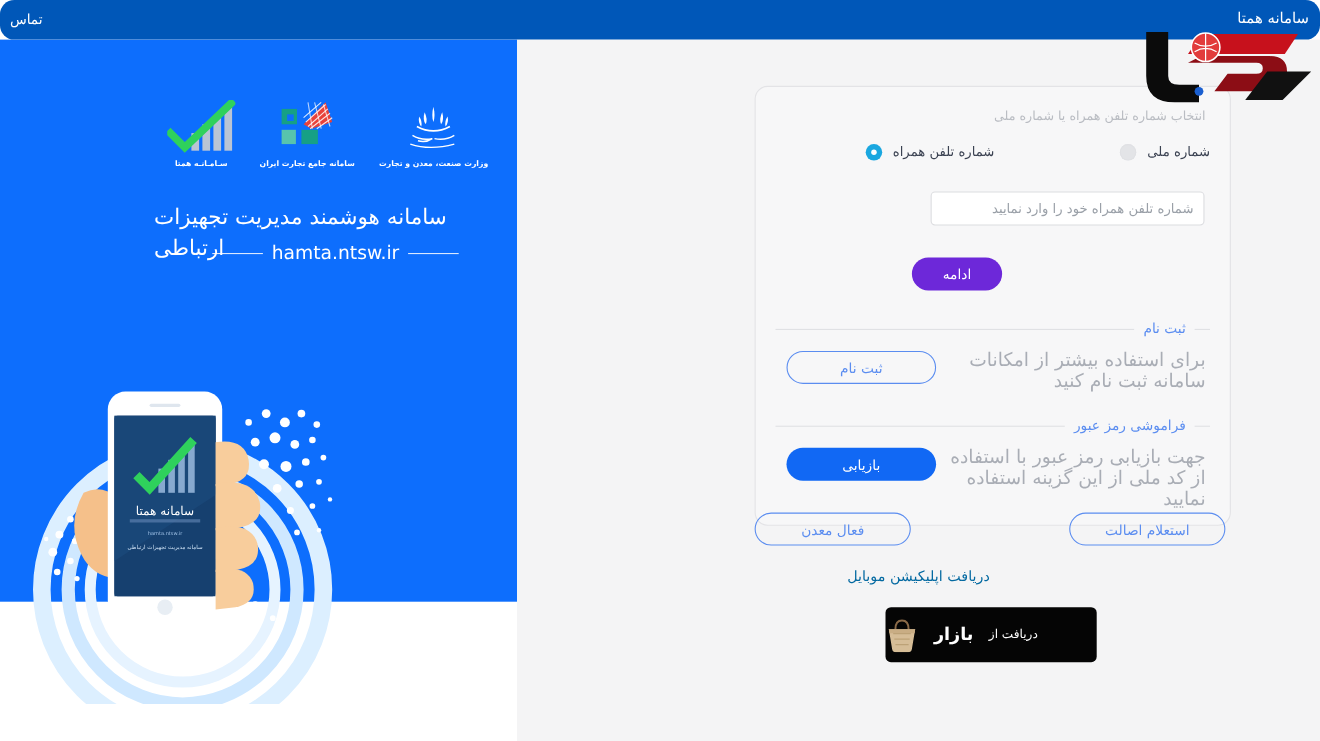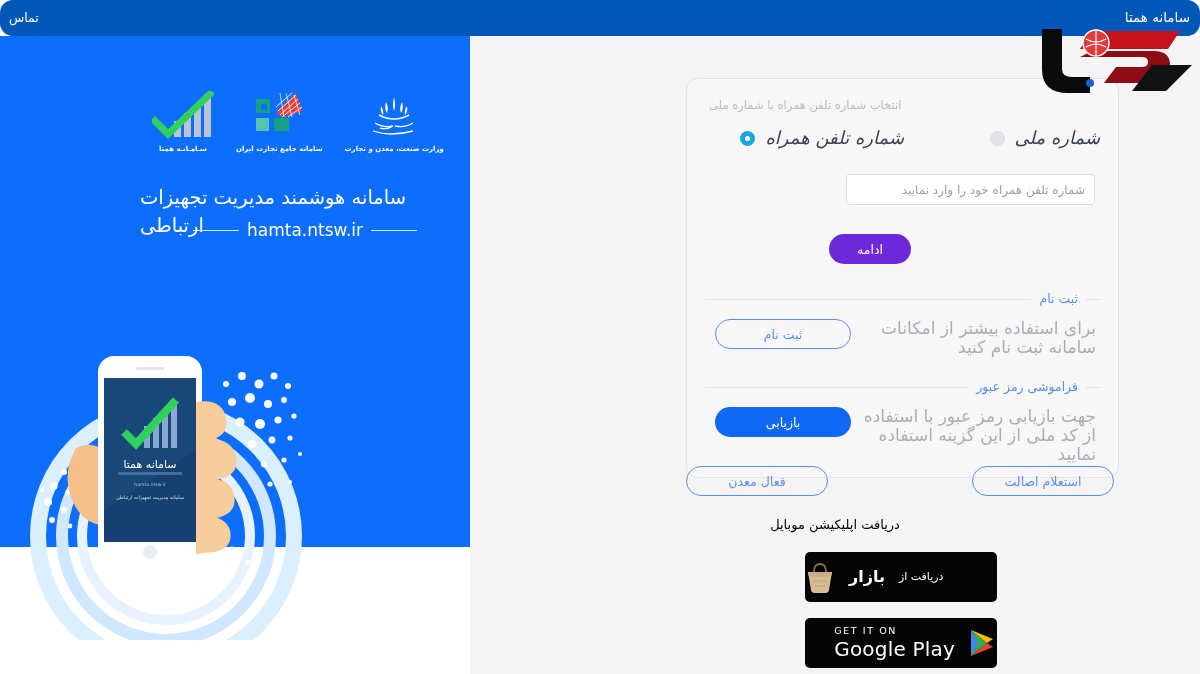--- a/index.html
+++ b/index.html
@@ -65,30 +65,30 @@
     background: #f4f4f5;
   }
 
   .card {
     position: absolute; left: 216px; top: 42px; width: 433px; height: 400px;
     background: #f7f7f8; border: 1px solid #e3e3e6; border-radius: 12px;
   }
 
   .card-hint {
     position: absolute; top: 18px; right: 22px; left: 22px;
-    text-align: left; color: #b9bcc2; font-size: 11.5px; line-height: 16px;
+    text-align: right; color: #b9bcc2; font-size: 11.5px; line-height: 16px;
   }
 
   .radio-row {
     position: absolute; top: 48px; right: 18px; left: 18px; height: 34px;
   }
   .radio-opt { position: absolute; top: 0; display: flex; align-items: center; gap: 10px; cursor: pointer; }
   .radio-opt.r-meli { right: 0; }
   .radio-opt.r-mobile { right: 196px; }
-  .radio-label { color: #3b4252; font-size: 18px; line-height: 22px; font-style: italic; }
+  .radio-label { color: #3b4252; font-size: 12px; line-height: 22px; }
   .dot { width: 15px; height: 15px; border-radius: 50%; flex: 0 0 15px; }
   .dot.off { background: #e3e4e7; box-shadow: inset 0 0 0 1px #e0e1e4; }
   .dot.on { background: #1aa7e0; display: flex; align-items: center; justify-content: center; }
   .dot.on::after { content: ""; width: 5px; height: 5px; border-radius: 50%; background: #ffffff; }
 
   .field {
     position: absolute; top: 95px; right: 23px; width: 249px; height: 31px;
     border: 1px solid #dcdde0; border-radius: 4px; background: #ffffff;
     text-align: right; padding: 0 9px; font-size: 12px; color: #3b4252;
     font-family: "DejaVu Sans", "Liberation Sans", sans-serif; outline: none;
@@ -134,21 +134,21 @@
     position: absolute; width: 142px; height: 30px;
     background: transparent; border: 1px solid #5b8df0; border-radius: 15px;
     color: #5b8df0; font-size: 12.5px; cursor: pointer;
     font-family: "DejaVu Sans", "Liberation Sans", sans-serif;
   }
   .btn-asalat { left: 502px; top: 430px; }
   .btn-faal   { left: 216px; top: 430px; }
 
   .app-label {
     position: absolute; left: 0; top: 479px; width: 730px; text-align: center;
-    color: #000000; font-size: 13px; line-height: 20px; cursor: pointer;
+    color: #0369a1; font-size: 13px; line-height: 20px; cursor: pointer;
   }
 
   .badge {
     position: absolute; left: 335px; width: 192px; height: 50px;
     background: #050505; border-radius: 5px; overflow: hidden; cursor: pointer;
     display: flex; align-items: center;
   }
   .badge-bazaar { top: 516px; justify-content: flex-end; padding-right: 14px; gap: 14px; }
   .badge-google { top: 582px; justify-content: flex-start; padding-left: 16px; gap: 12px; }
   .bazaar-text { color: #ffffff; font-size: 16px; font-weight: 700; line-height: 22px; }
@@ -359,26 +359,14 @@
       <span class="bazaar-from">دریافت از</span>
       <span class="bazaar-text">بازار</span>
       <svg width="30" height="32" viewBox="0 0 30 32">
         <path d="M9 11 q0 -8 6 -8 q6 0 6 8" stroke="#8a6a48" stroke-width="1.8" fill="none"></path>
         <path d="M3 11 h24 l-3 18 q-0.5 3 -3.5 3 h-11 q-3 0 -3.5 -3 z" fill="#d6bd97"></path>
         <path d="M3 11 h24 l-0.6 3.6 h-22.8 z" fill="#c9ad84"></path>
         <path d="M7 15 h16 M8 20 h14 M9 25 h12" stroke="#bda277" stroke-width="1" fill="none"></path>
       </svg>
     </div>
 
-    <div class="badge badge-google">
-      <svg width="30" height="32" viewBox="0 0 30 32">
-        <path d="M4 3 L20 16 L4 29 Z" fill="#34a853"></path>
-        <path d="M4 3 L4 29 L11 16 Z" fill="#4285f4"></path>
-        <path d="M4 3 L20 16 L26 12 Z" fill="#fbbc04"></path>
-        <path d="M4 29 L20 16 L26 20 Z" fill="#ea4335"></path>
-      </svg>
-      <span class="gp-text">
-        <span class="gp-small">GET IT ON</span>
-        <span class="gp-big">Google Play</span>
-      </span>
-    </div>
   </div>
 </div>
 
 </body></html>

